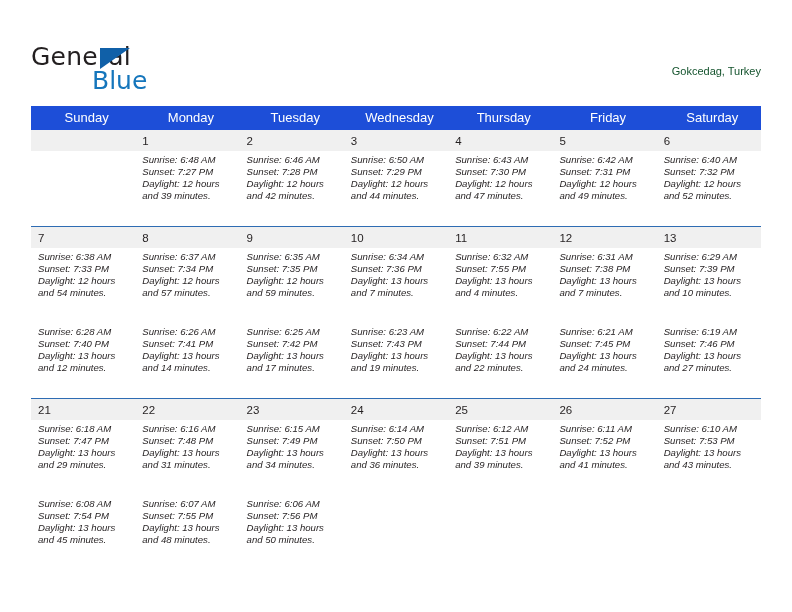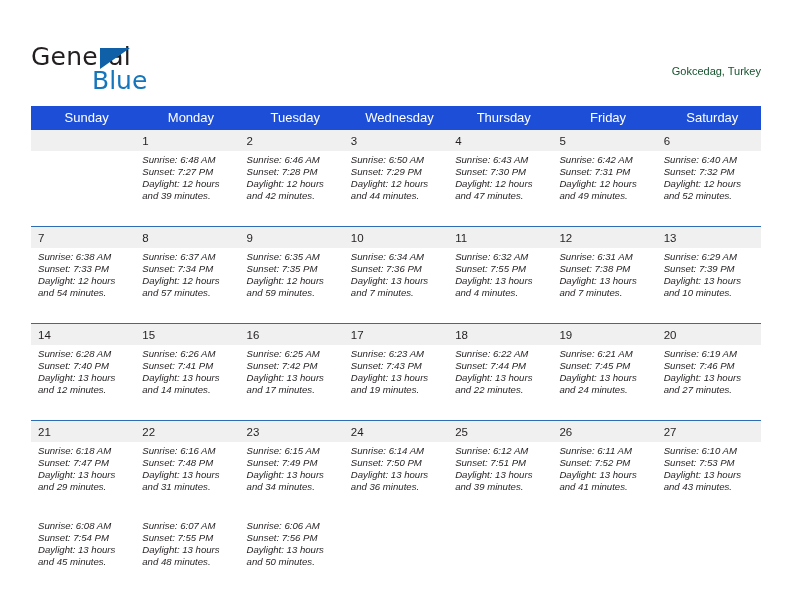--- a/index.html
+++ b/index.html
@@ -264,29 +264,20 @@
             <div>Daylight: 13 hours</div>
             <div>and 7 minutes.</div>
           </td>
           <td>
             <div>Sunrise: 6:29 AM</div>
             <div>Sunset: 7:39 PM</div>
             <div>Daylight: 13 hours</div>
             <div>and 10 minutes.</div>
           </td>
         </tr>
-        <tr class="daynum-row">
-          <td>14</td>
-          <td>15</td>
-          <td>16</td>
-          <td>17</td>
-          <td>18</td>
-          <td>19</td>
-          <td>20</td>
-        </tr>
         <tr class="info-row">
           <td>
             <div>Sunrise: 6:28 AM</div>
             <div>Sunset: 7:40 PM</div>
             <div>Daylight: 13 hours</div>
             <div>and 12 minutes.</div>
           </td>
           <td>
             <div>Sunrise: 6:26 AM</div>
             <div>Sunset: 7:41 PM</div>

